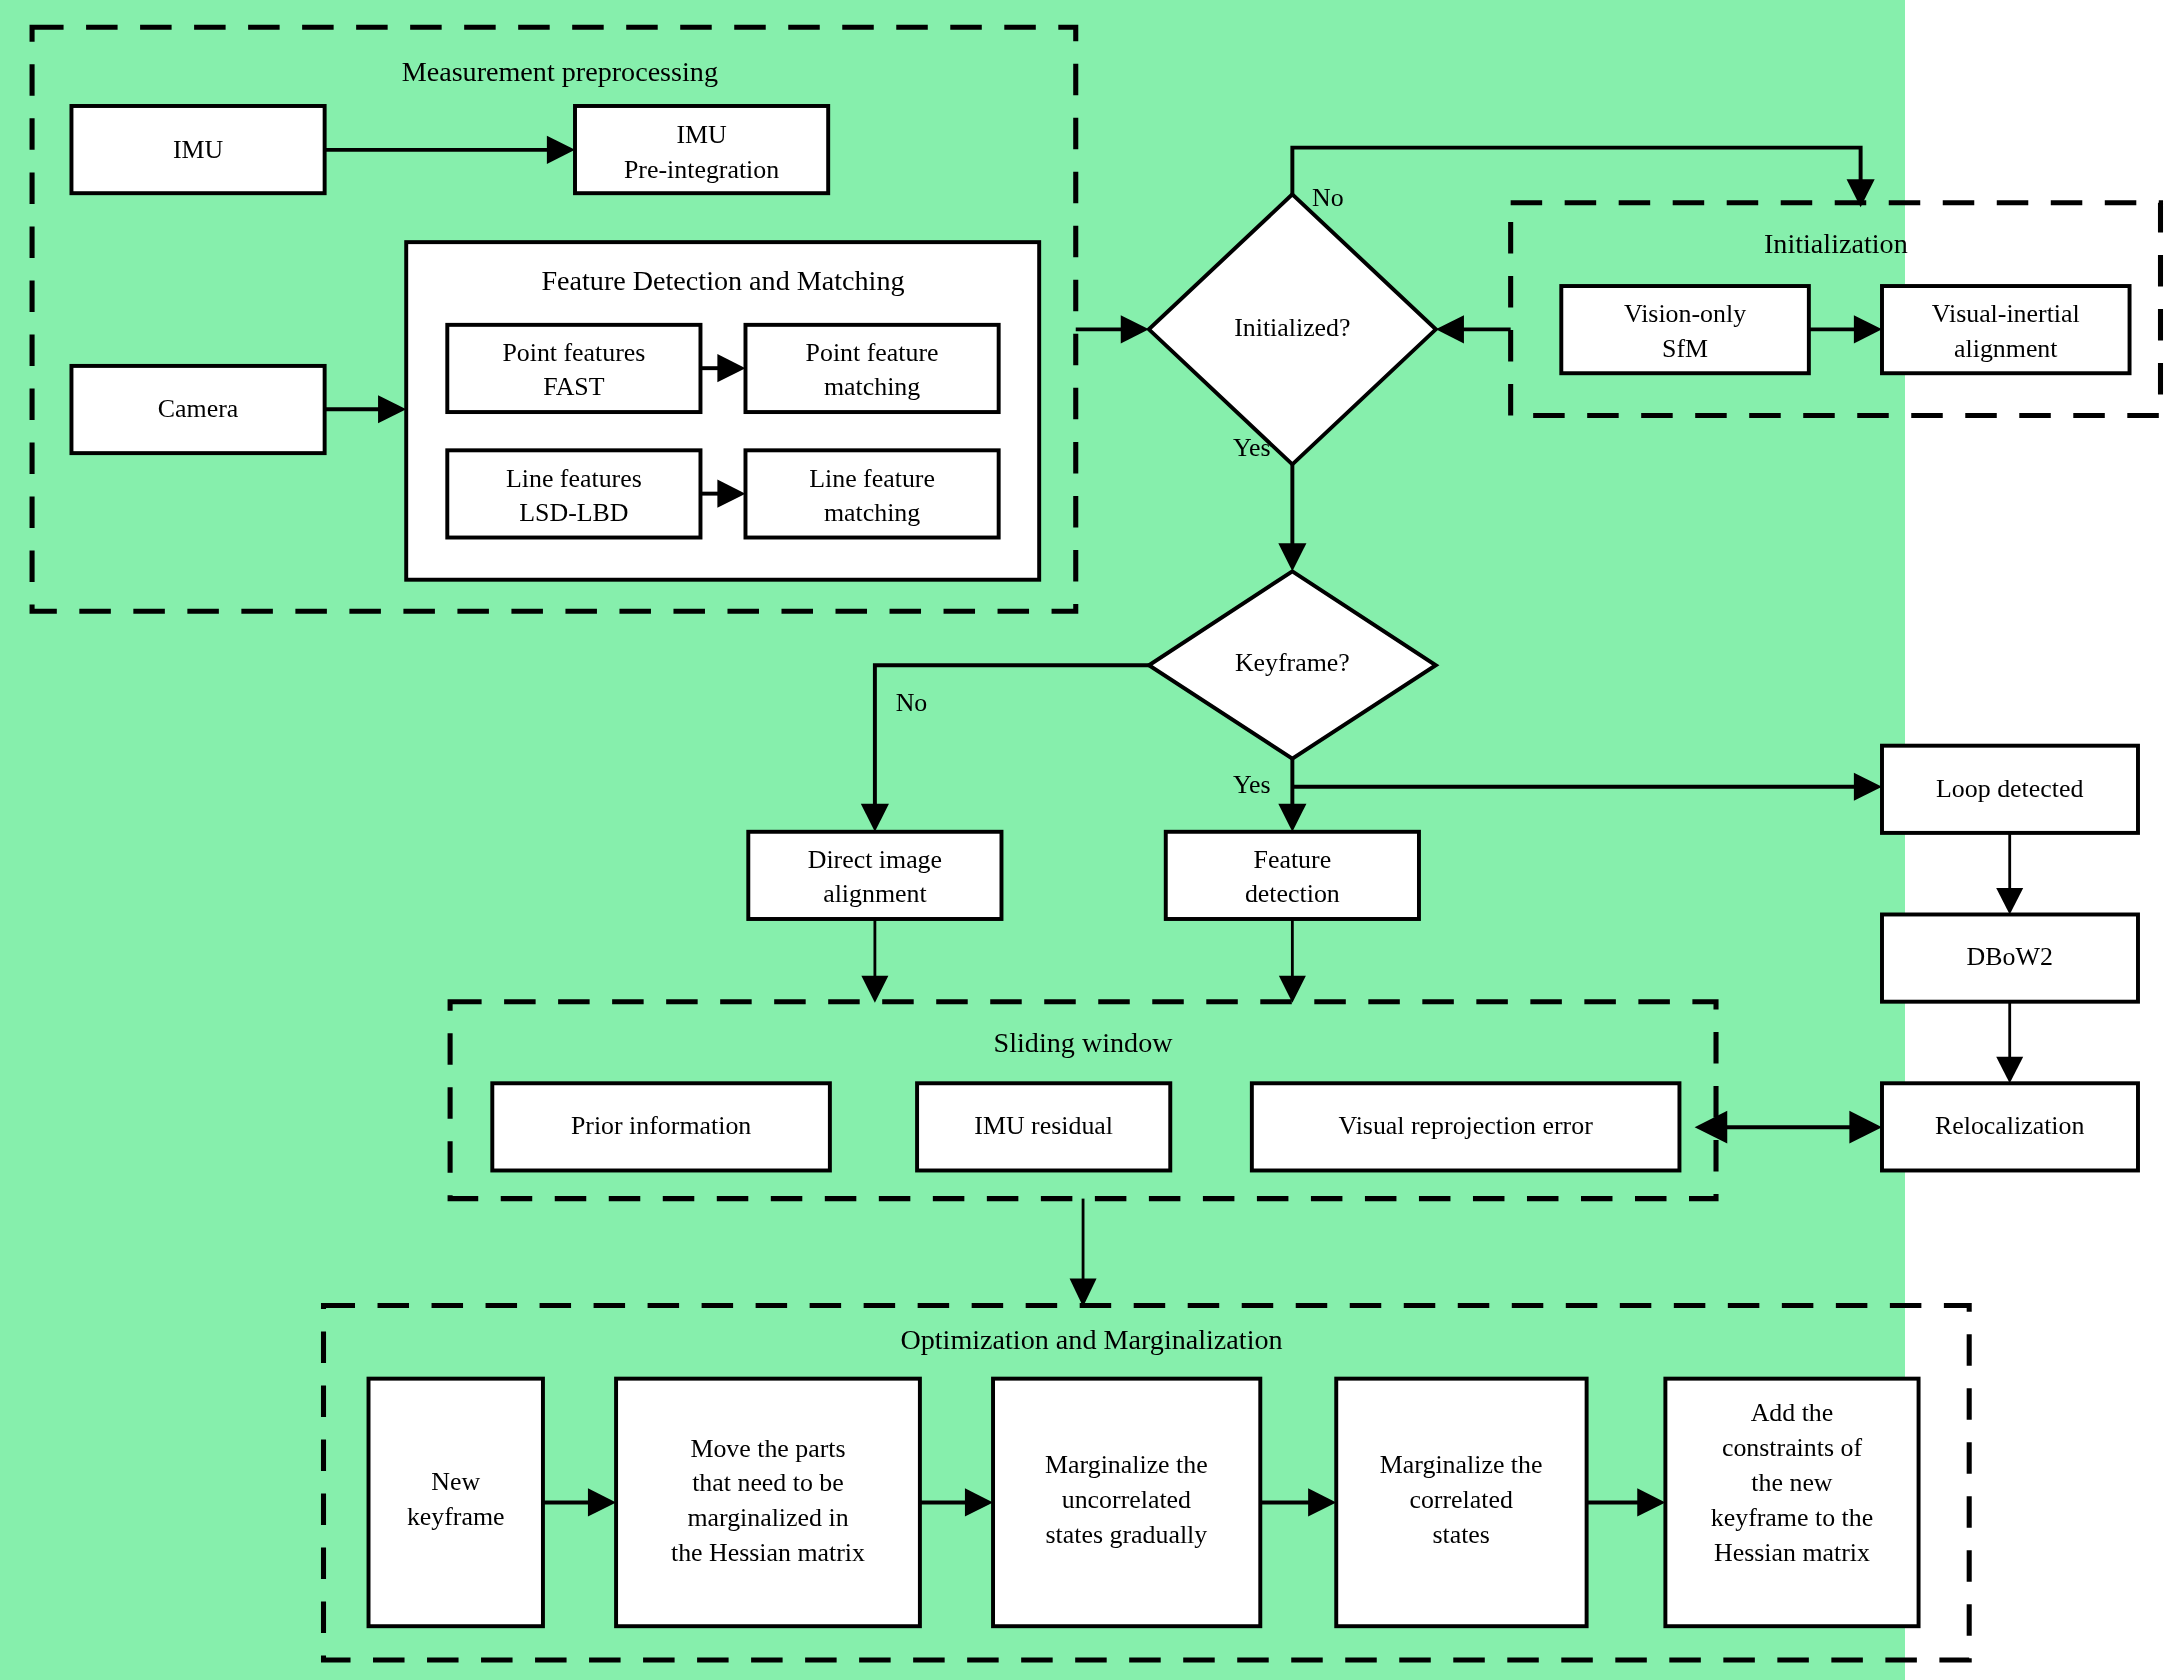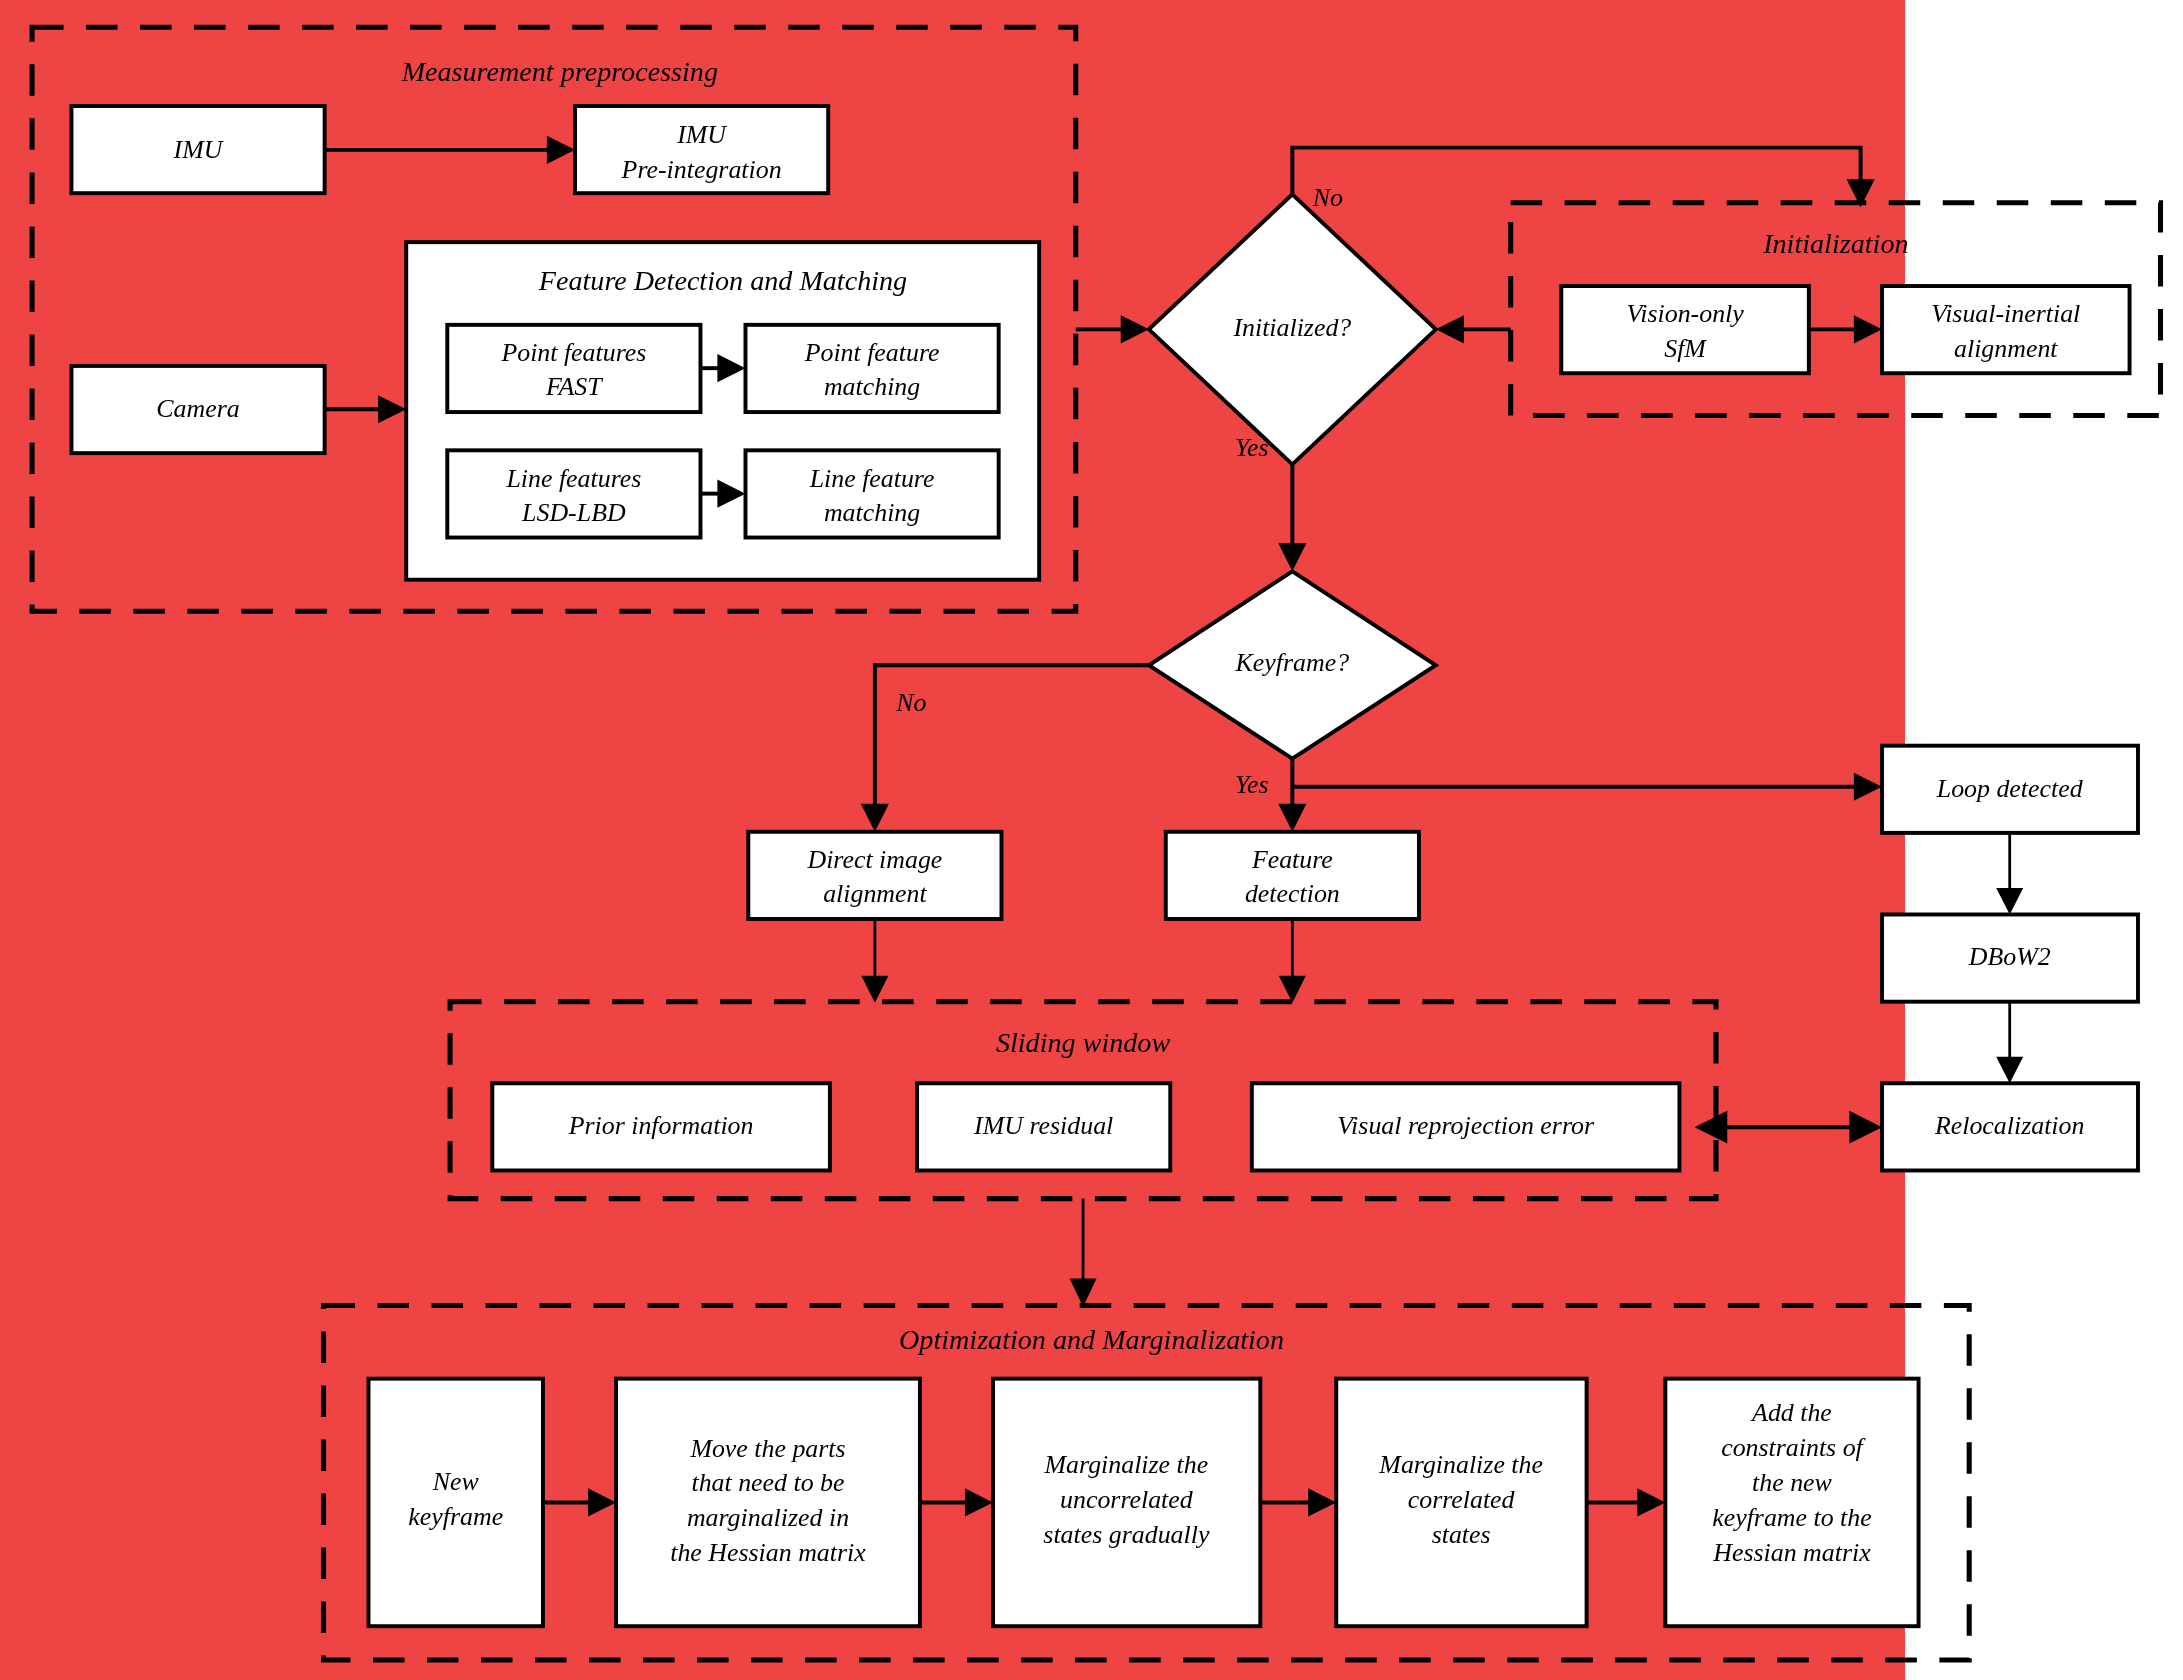--- a/index.html
+++ b/index.html
@@ -4,23 +4,22 @@
 <style>
   html, body {
     margin: 0;
     padding: 0;
     background: #ffffff;
   }
   #canvas-wrap {
     position: relative;
     width: 1905px;
     height: 1681px;
-    background: #ef4444;
+    background: #86efac;
     font-family: "Liberation Serif", "DejaVu Serif", serif;
-    font-style: italic;
   }
   svg.flow {
     position: absolute;
     top: 0; left: 0;
     width: 2183px;
     height: 1681px;
     display: block;
   }
   .solid-box {
     fill: #ffffff;

